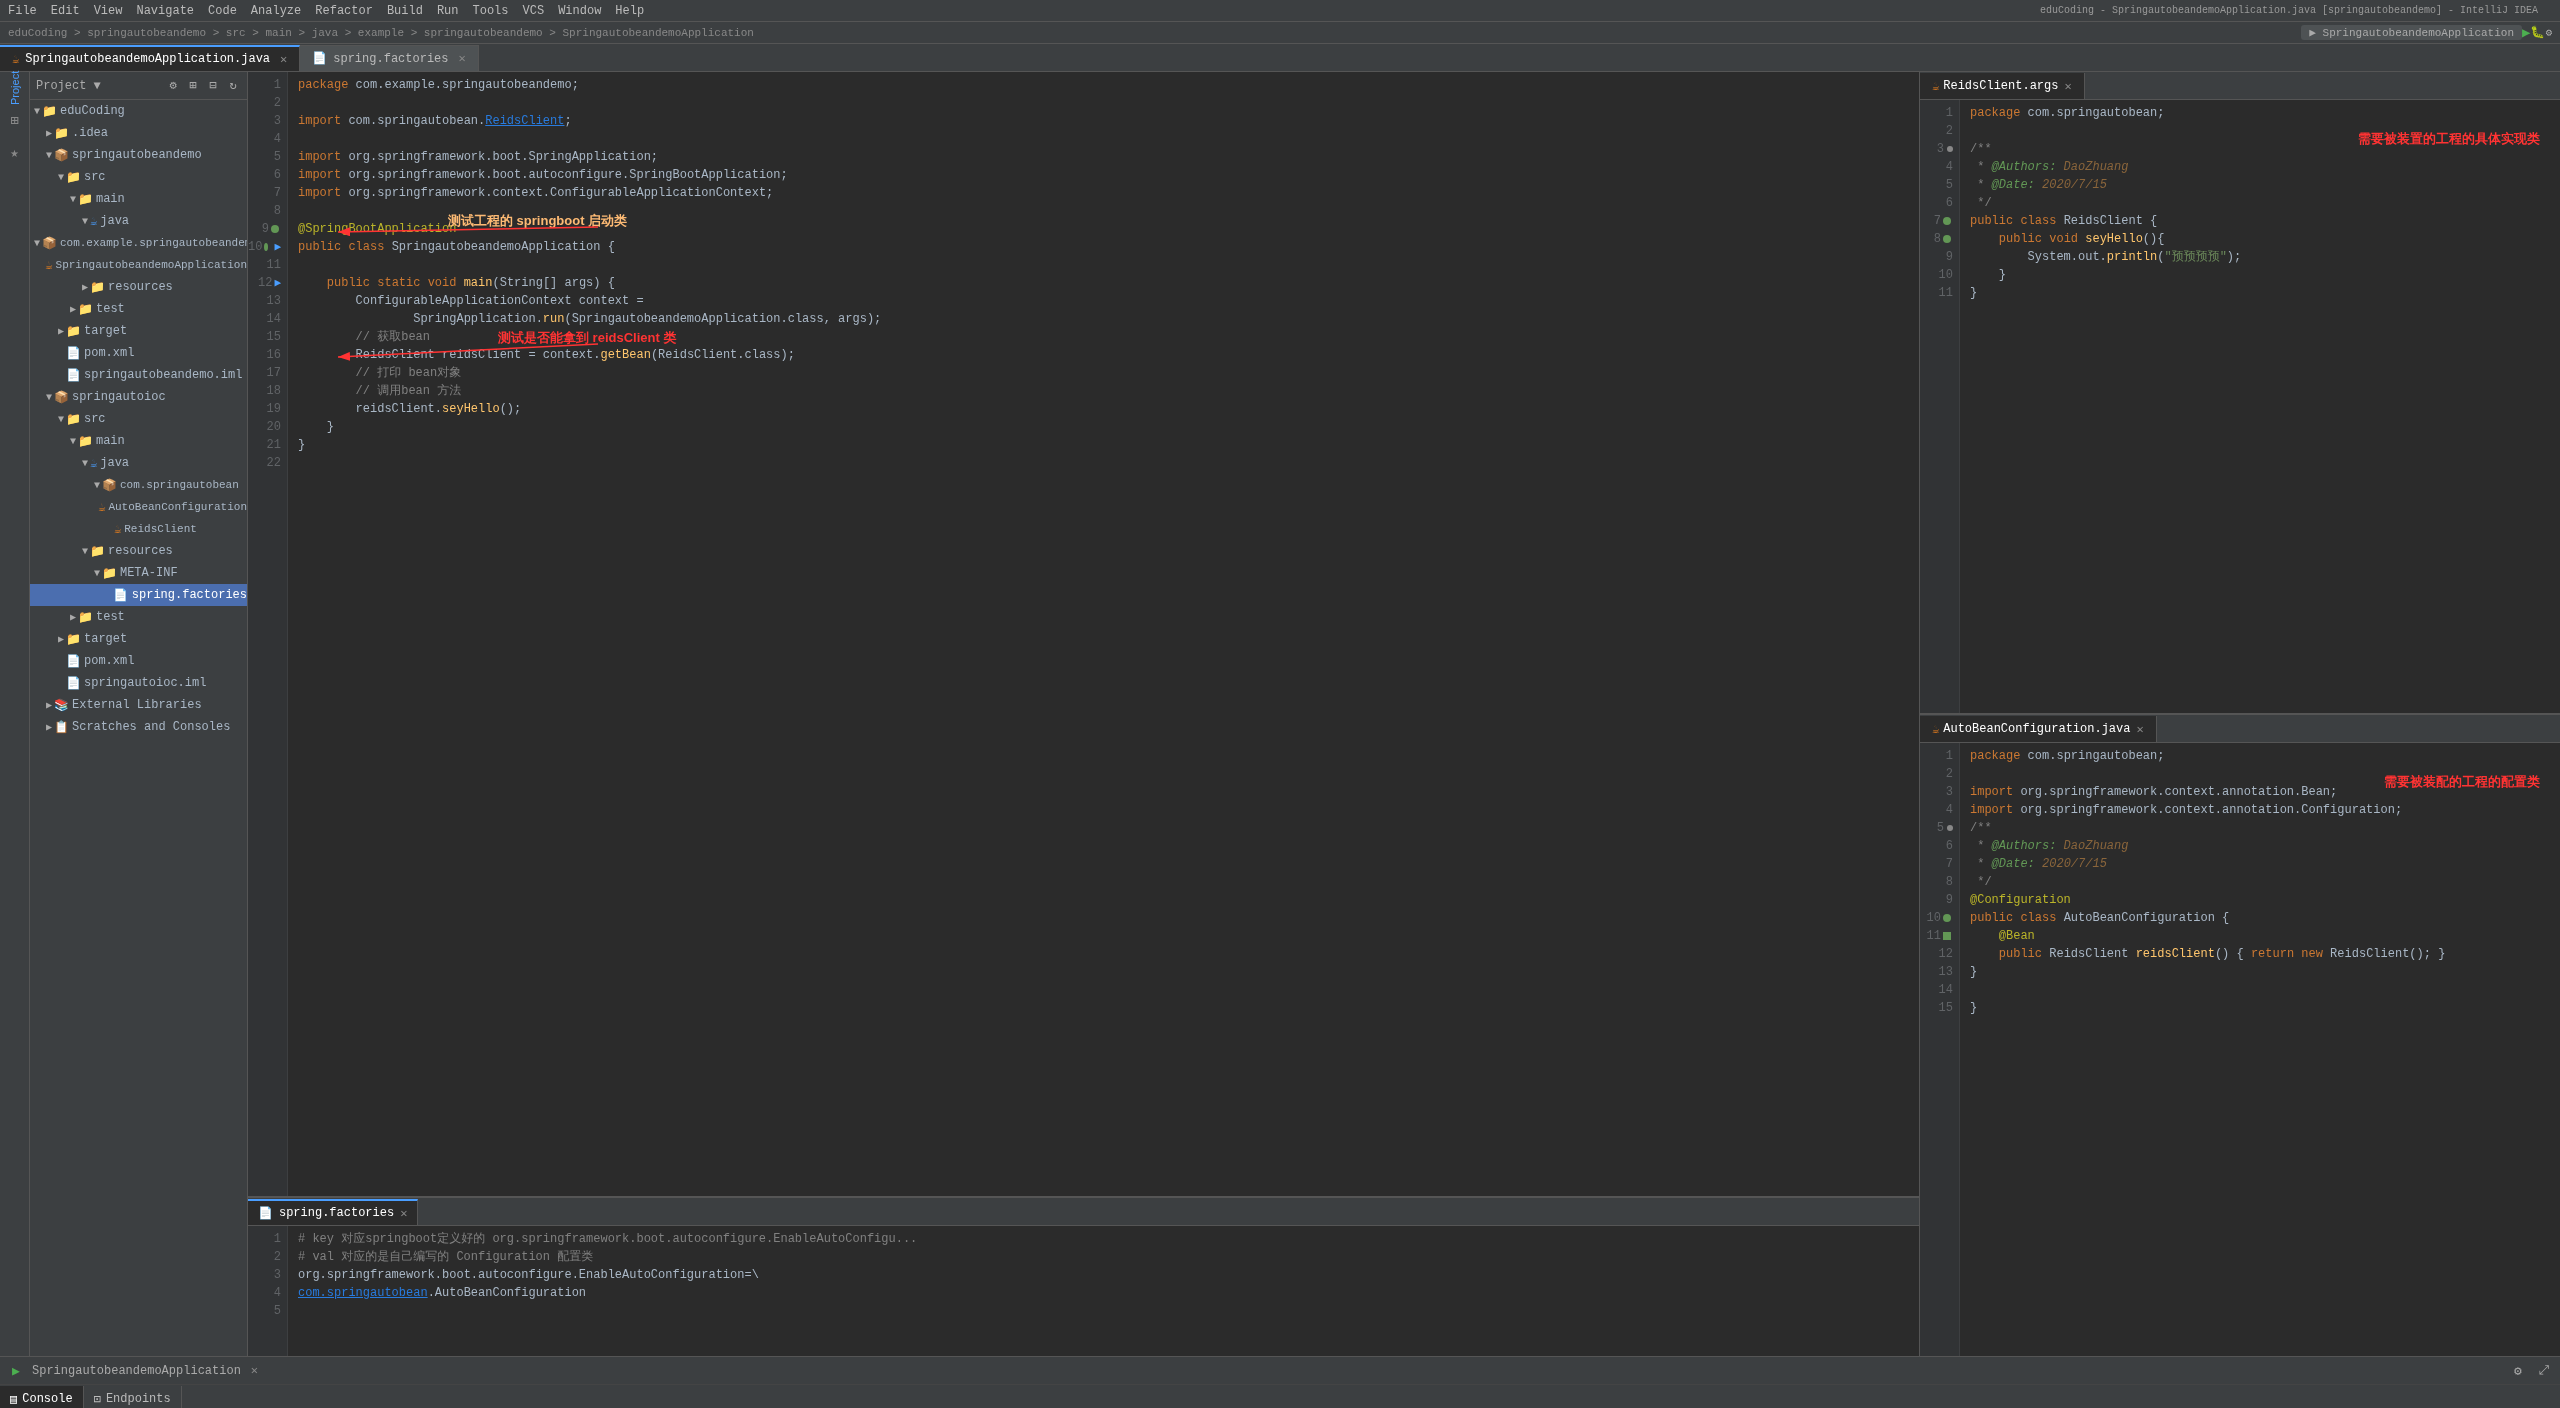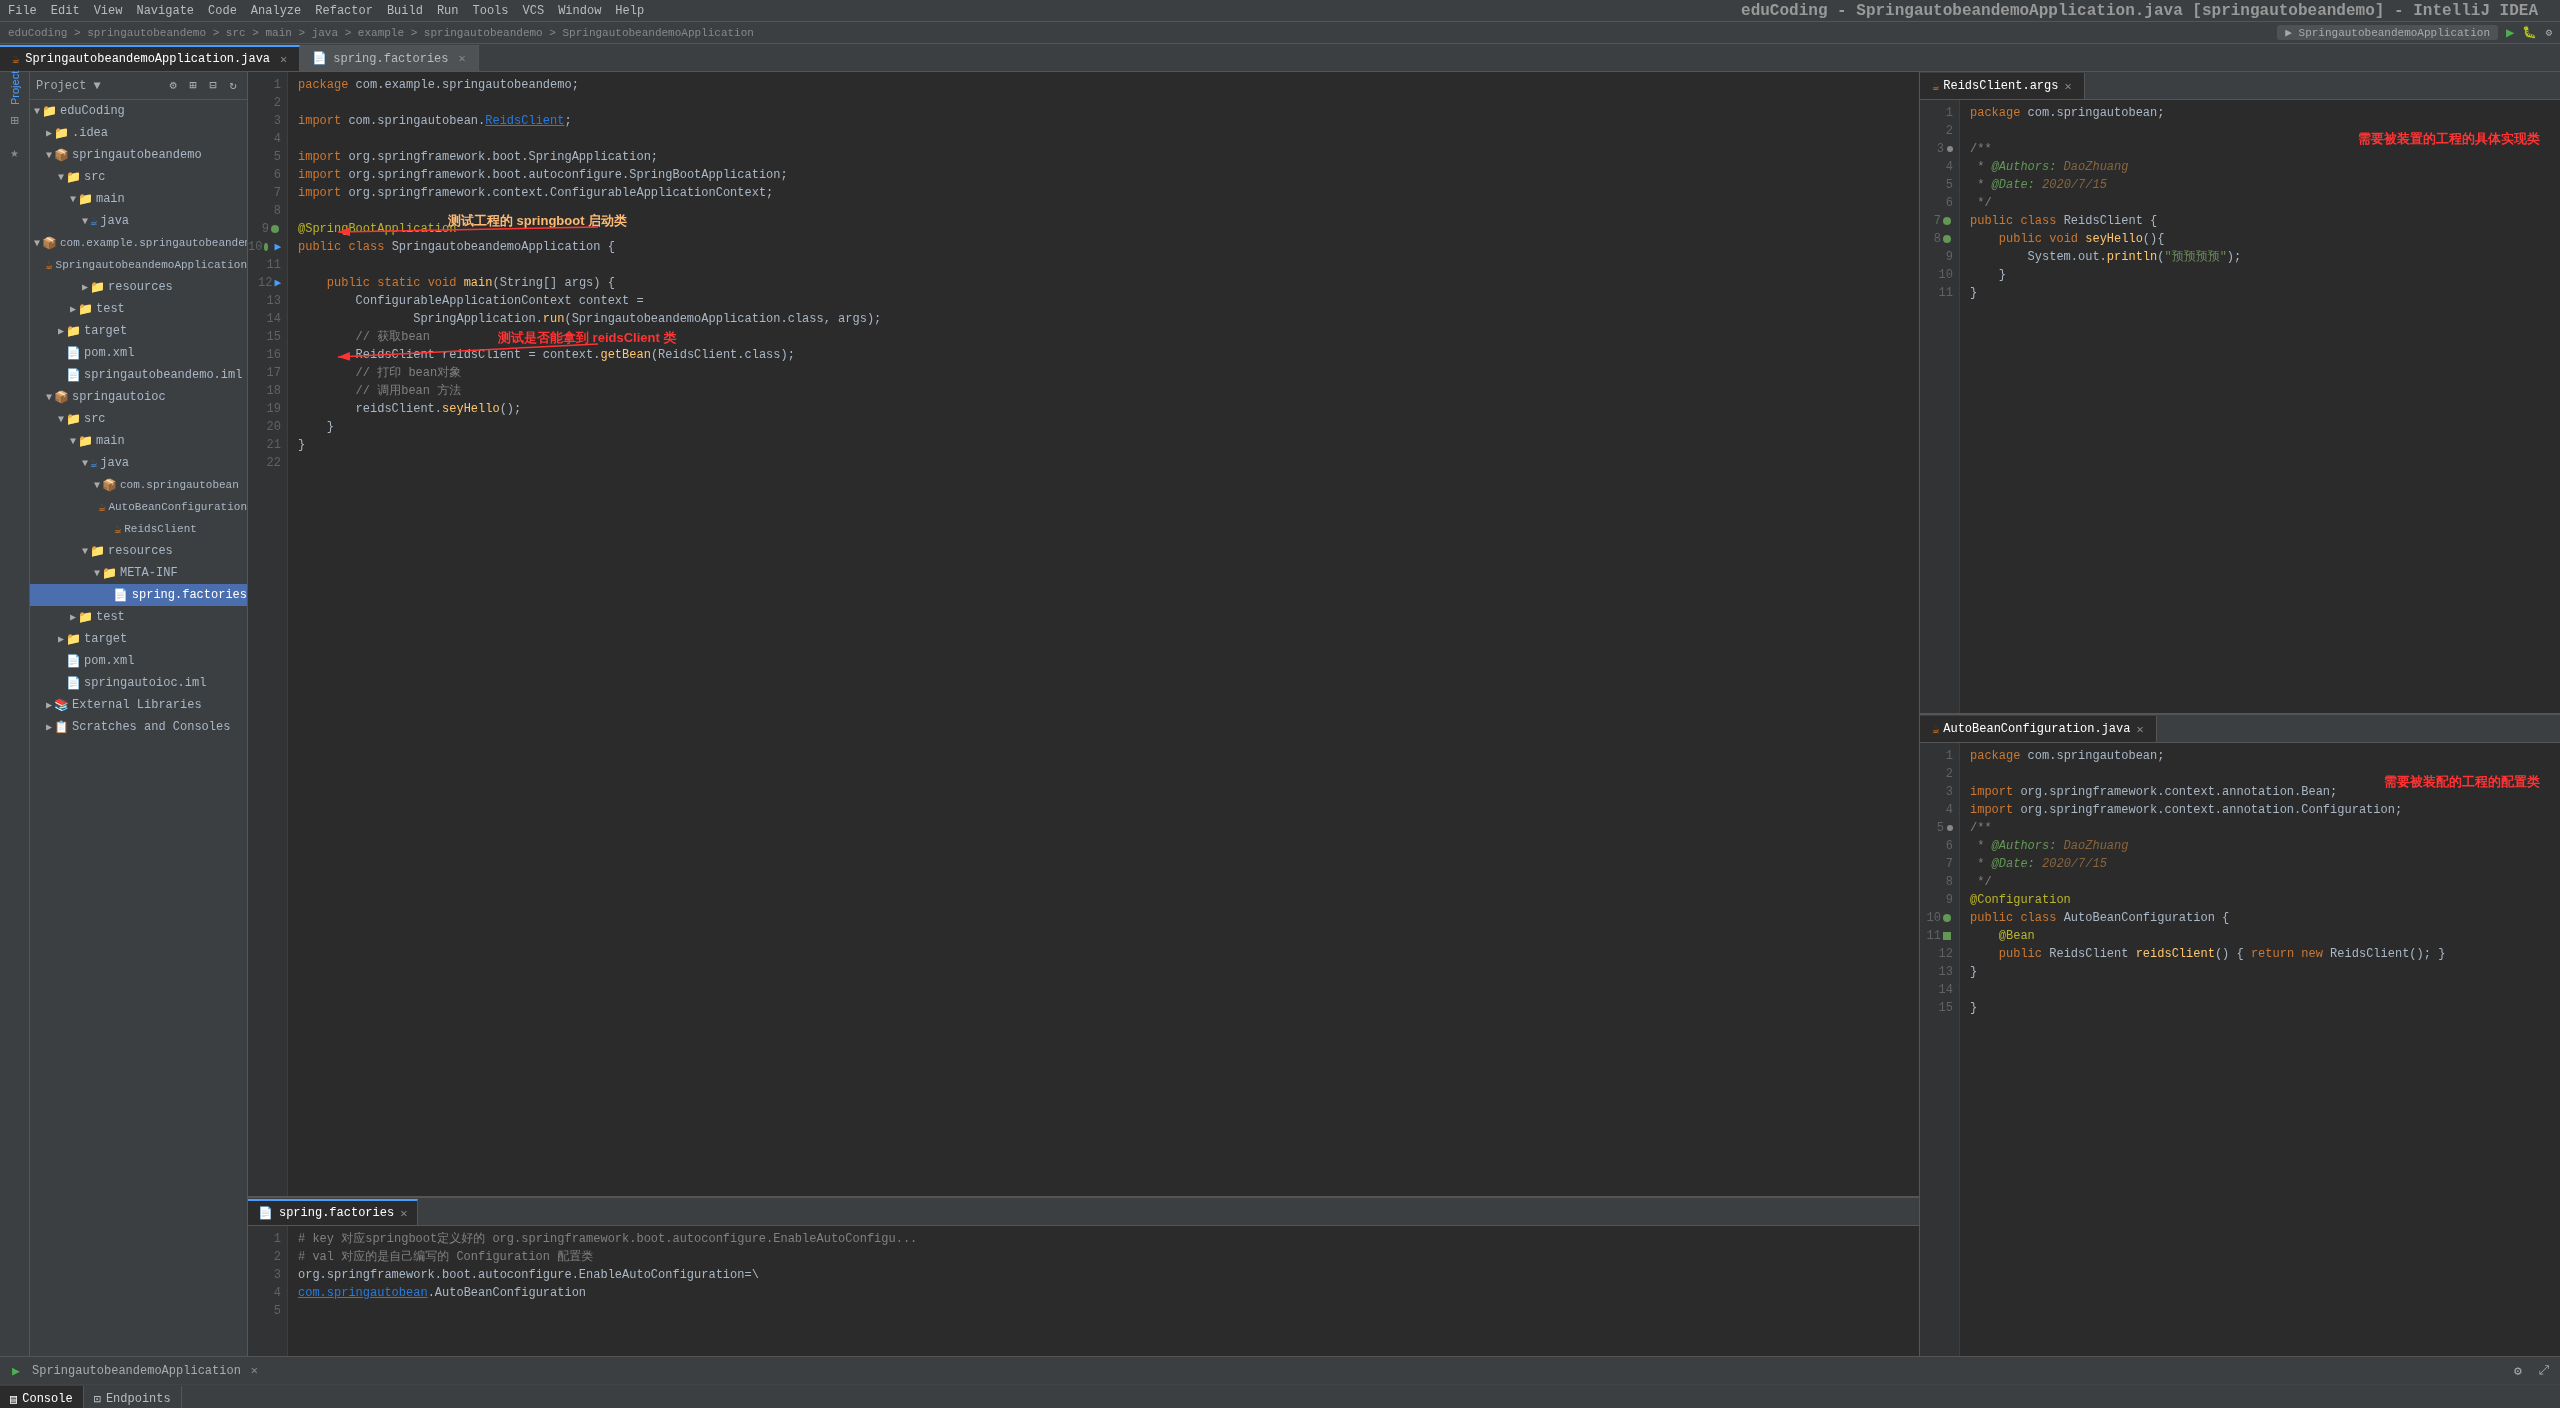--- a/index.html
+++ b/index.html
@@ -336,27 +336,27 @@
   <span>Code</span>
   <span>Analyze</span>
   <span>Refactor</span>
   <span>Build</span>
   <span>Run</span>
   <span>Tools</span>
   <span>VCS</span>
   <span>Window</span>
   <span>Help</span>
   <div class="menu-bar-right">
-    <span style="color:#999; font-size:16px;font-weight:bold;">eduCoding - SpringautobeandemoApplication.java [springautobeandemo] - IntelliJ IDEA</span>
+    <span style="color:#999; font-size:10px;">eduCoding - SpringautobeandemoApplication.java [springautobeandemo] - IntelliJ IDEA</span>
   </div>
 </div>
 
 <div class="title-bar">
   <span style="color:#888; font-size:11px;">eduCoding &gt; springautobeandemo &gt; src &gt; main &gt; java &gt; example &gt; springautobeandemo &gt; SpringautobeandemoApplication</span>
-  <div style="margin-left:auto; display:flex; gap:8px; align-items:center;">
+  <div style="margin-left:auto; display:flex; align-items:center;">
     <span style="color:#aaa; background:#4e5254; padding:1px 8px; border-radius:3px; font-size:11px;">▶ SpringautobeandemoApplication</span>
     <span style="color:#4caf50; font-size:14px;">▶</span>
     <span style="color:#aaa; font-size:12px;">🐛</span>
     <span style="color:#aaa;">⚙</span>
   </div>
 </div>
 
 <div class="tab-bar">
   <div class="tab active">
     <span style="color:#f0821d;">☕</span>

